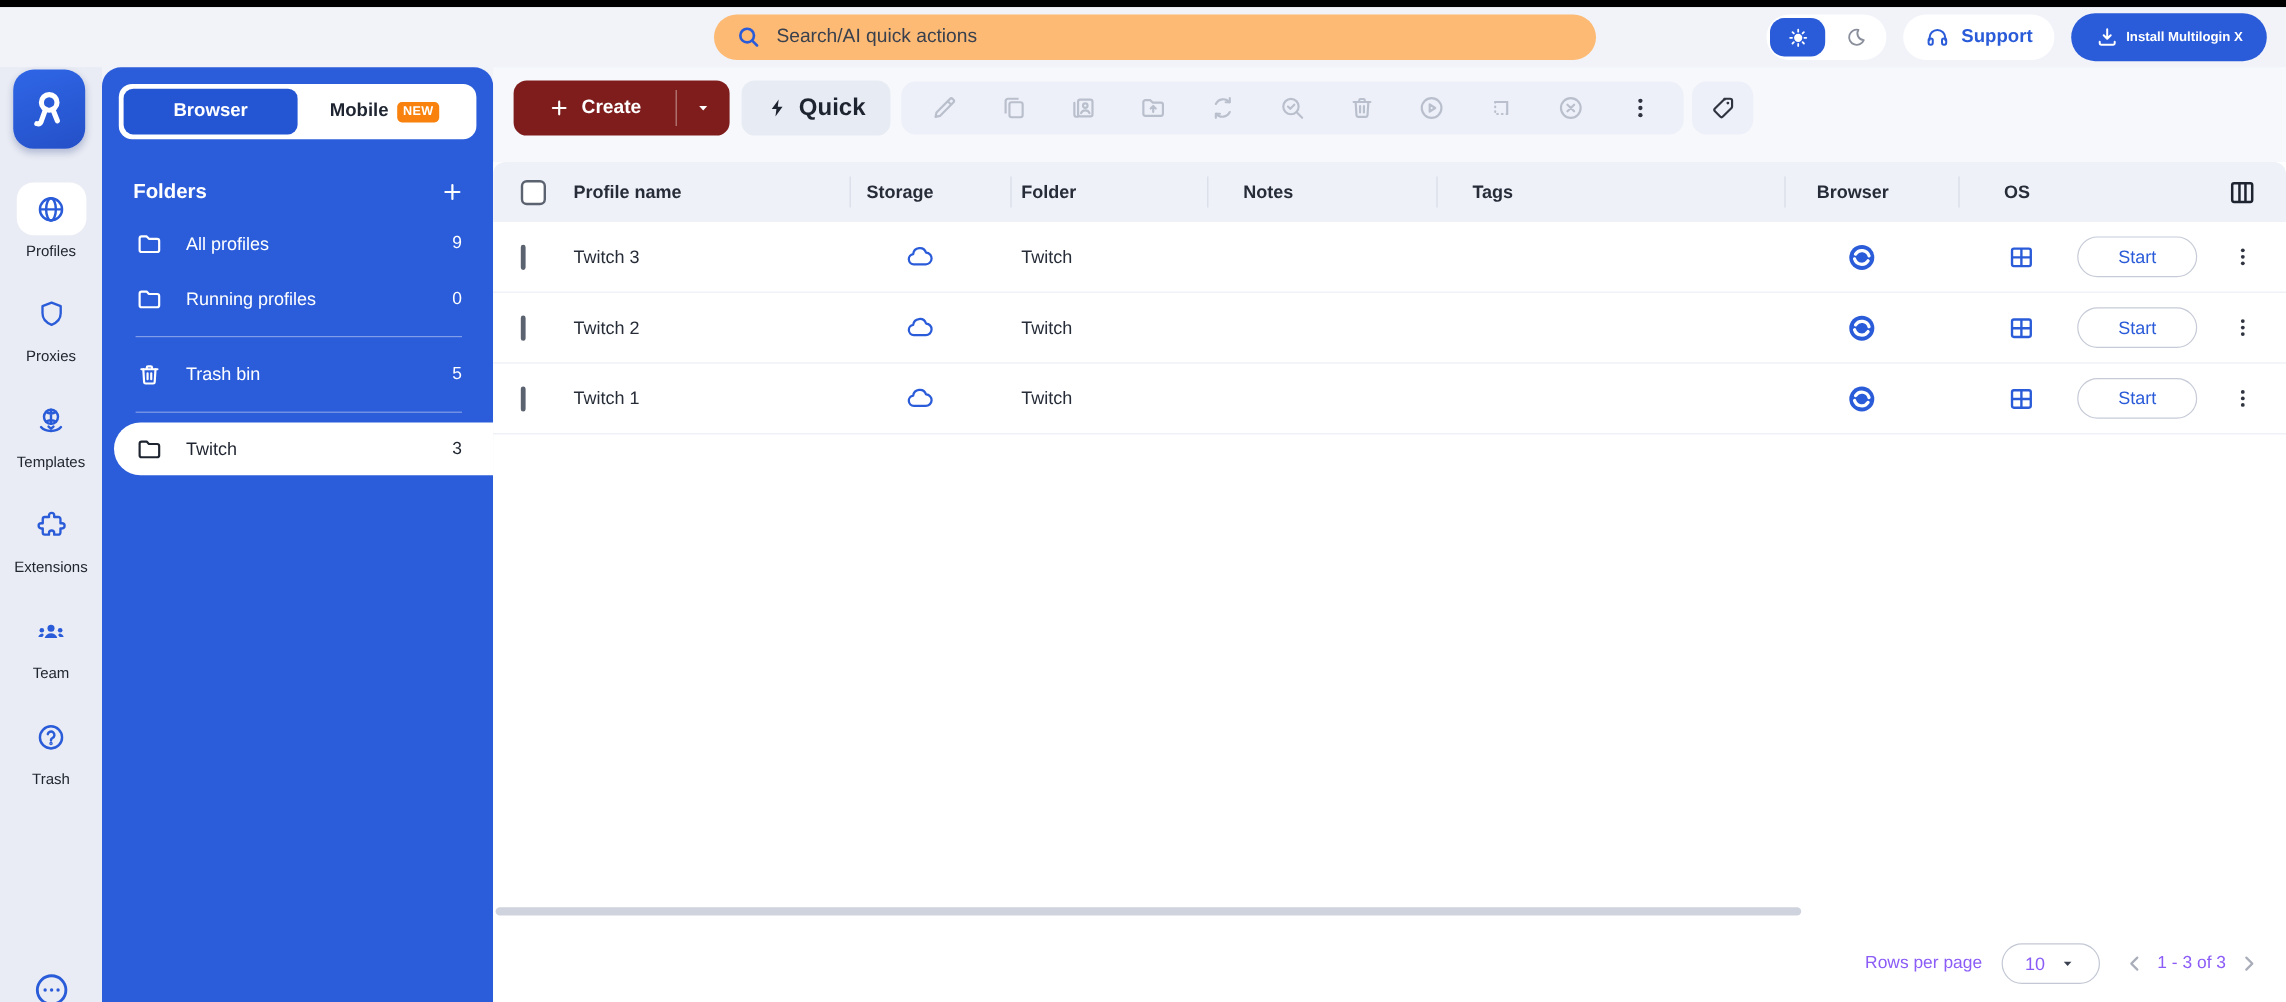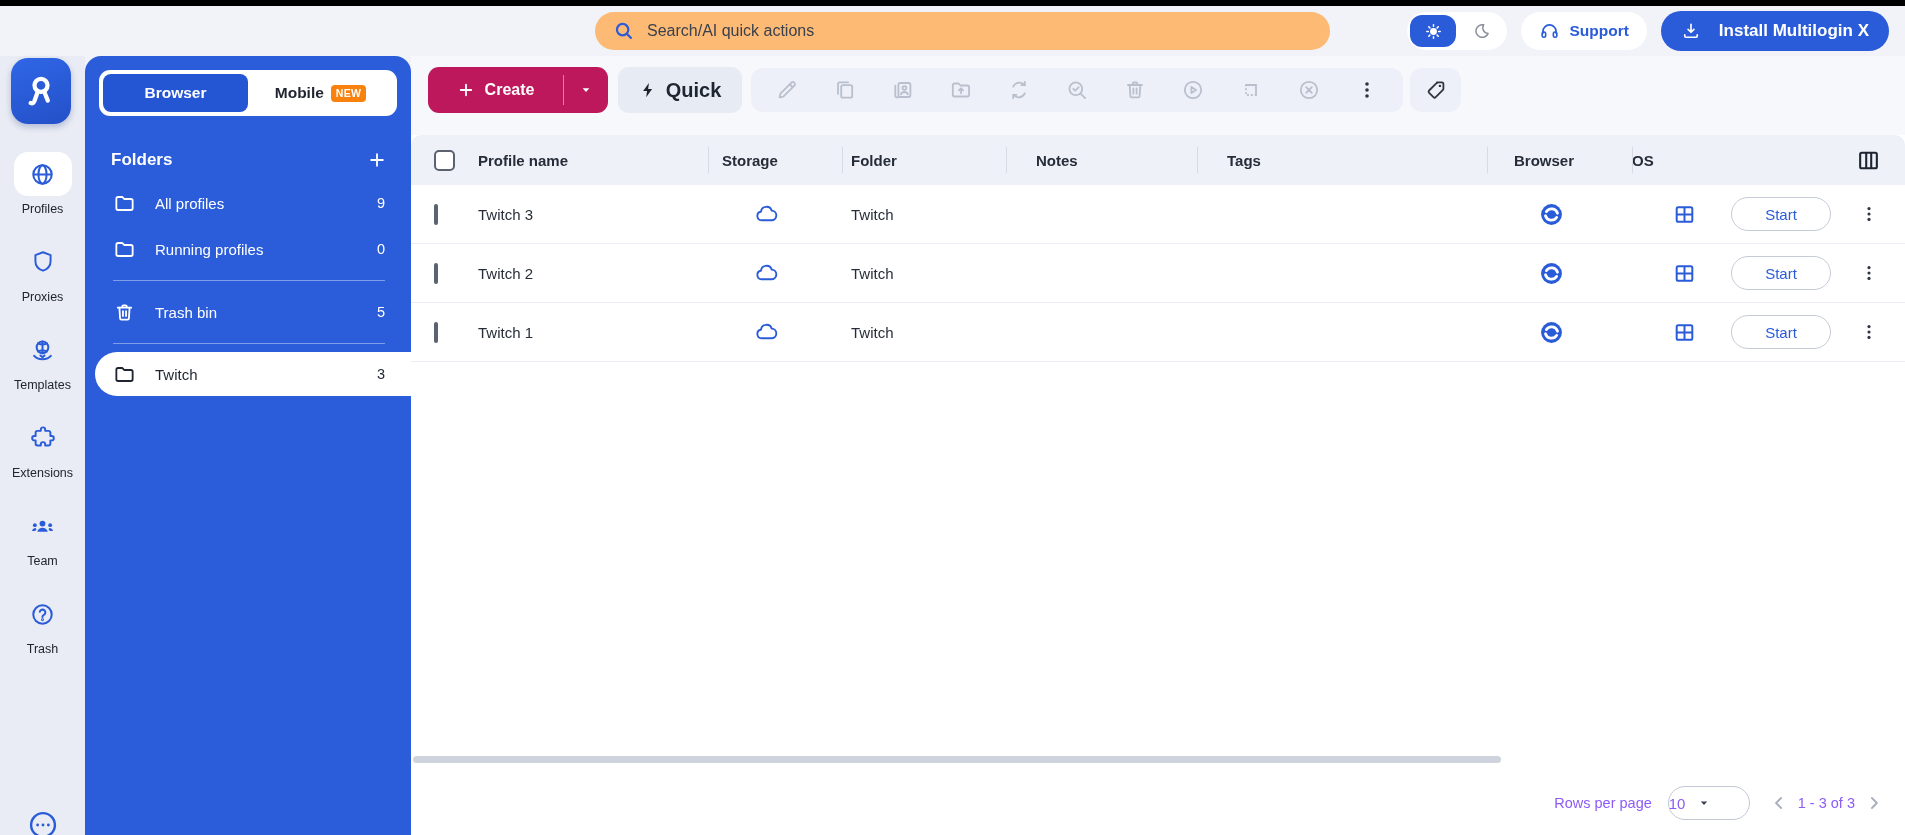--- a/index.html
+++ b/index.html
@@ -14,21 +14,21 @@
     border-radius:19px; display:flex; align-items:center; padding:0 18px; gap:12px; }
   .searchbox input { border:none; outline:none; flex:1; font-size:16px; font-family:inherit; background:transparent; color:#1e2430; }
   .searchbox input::placeholder { color:#39404e; opacity:1; }
   .top-right { position:absolute; right:16px; top:4px; height:42px; display:flex; align-items:center; gap:14px; }
   .theme-pill { background:#fff; border-radius:19px; height:38px; display:flex; align-items:center; padding:3px; gap:2px; }
   .theme-btn { width:46px; height:32px; border-radius:12px; display:flex; align-items:center; justify-content:center; cursor:pointer; }
   .theme-btn.active { background:#2a5bd8; }
   .pill-btn { height:38px; background:#fff; border-radius:19px; display:flex; align-items:center;
     padding:0 18px; gap:9px; color:#2a5bd8; font-weight:700; font-size:15.5px; cursor:pointer; }
   .install-btn { height:40px; background:#2a5bd8; border-radius:20px; display:flex; align-items:center;
-    padding:0 20px; gap:18px; color:#fff; font-weight:700; font-size:17px; cursor:pointer; }
+    padding:0 20px; gap:6px; color:#fff; font-weight:700; font-size:11px; cursor:pointer; }
 
   
   .rail { position:absolute; left:0; top:56px; width:85px; height:779px; background:#e9ecf4; }
   .logo { position:absolute; left:11px; top:2px; width:60px; height:66px; border-radius:17px;
     background:linear-gradient(160deg,#2f66e6,#2450c8); box-shadow:0 3px 6px rgba(20,40,120,.25);
     display:flex; align-items:center; justify-content:center; cursor:pointer; }
   .rail-items { position:absolute; left:0; top:86px; width:85px; display:flex; flex-direction:column; align-items:center; }
   .rail-item { width:85px; display:flex; flex-direction:column; align-items:center; cursor:pointer; padding:10px 0 14px; }
   .rail-item .icwrap { width:58px; height:44px; border-radius:14px; display:flex; align-items:center; justify-content:center; color:#2a5bd8; }
   .rail-item.active .icwrap { background:#fff; }
@@ -49,21 +49,21 @@
   .f-item { height:46px; display:flex; align-items:center; padding:0 26px 0 28px; color:#fff; cursor:pointer; }
   .f-item .ficon { width:24px; display:flex; margin-right:18px; }
   .f-item .flabel { font-size:15px; flex:1; }
   .f-item .fcount { font-size:14.5px; }
   .f-item.selected { background:#fff; color:#1e2430; border-radius:24px 0 0 24px; margin-left:10px; padding-left:18px; height:44px; }
   .f-div { height:1px; background:rgba(255,255,255,.4); margin:8px 26px 8px 28px; }
 
   
   .main { position:absolute; left:411px; top:56px; width:1494px; height:779px; background:#f6f8fc; }
   .toolbar { position:absolute; left:0; top:11px; width:1494px; height:46px; display:flex; align-items:center; }
-  .create-btn { margin-left:17px; height:46px; width:180px; background:#be185d; border-radius:11px; color:#fff;
+  .create-btn { margin-left:17px; height:46px; width:180px; background:#7f1d1d; border-radius:11px; color:#fff;
     display:flex; align-items:center; cursor:pointer; }
   .create-main { flex:1; display:flex; align-items:center; justify-content:center; gap:10px; font-size:16px; font-weight:700; }
   .create-sep { width:1px; height:30px; background:rgba(255,255,255,.45); }
   .create-caret { width:44px; display:flex; align-items:center; justify-content:center; }
   .quick-btn { margin-left:10px; height:46px; width:124px; background:#e7ebf4; border-radius:11px;
     display:flex; align-items:center; justify-content:center; gap:9px; font-size:20px; font-weight:700; color:#1e2430; cursor:pointer; }
   .iconbar { margin-left:9px; height:44px; width:652px; background:#edf0f8; border-radius:12px;
     display:flex; align-items:center; justify-content:space-between; padding:0 24px; }
   .tbi { color:#b9bfcc; display:flex; cursor:default; }
   .tbi.on { color:#2f3440; cursor:pointer; }
@@ -71,33 +71,33 @@
     display:flex; align-items:center; justify-content:center; color:#2f3440; cursor:pointer; }
 
   .tablewrap { position:absolute; left:0; top:79px; width:1494px; height:700px; background:#fff; }
   .thead, .trow { display:grid; grid-template-columns:56px 241px 134px 164px 191px 290px 145px 89px 184px; align-items:center; }
   .thead { height:50px; background:#eef1f8; font-weight:700; font-size:15px; color:#272d38; border-radius:10px 10px 0 0; }
   .hcell { position:relative; height:50px; display:flex; align-items:center; }
   .hcell.sep::before { content:""; position:absolute; left:0; top:12px; width:1px; height:26px; background:#d7dbe6; }
   .trow { height:59px; border-bottom:1px solid #eceef5; font-size:15px; color:#272d38; }
   .cb { width:21px; height:21px; border:2px solid #5b6270; border-radius:5px; background:#fff; margin-left:23px; cursor:pointer; }
   .pad-name { padding-left:11px; } .pad-storage { padding-left:14px; } .pad-folder { padding-left:9px; }
-  .pad-notes { padding-left:30px; } .pad-tags { padding-left:30px; } .pad-browser { padding-left:27px; } .pad-os { }
+  .pad-notes { padding-left:30px; } .pad-tags { padding-left:30px; } .pad-browser { padding-left:27px; } .pad-os { padding-left:38px; }
   .cell-storage-ic { padding-left:46px; } .cell-browser-ic { padding-left:52px; } .cell-os-ic { padding-left:40px; }
   .actions { display:flex; align-items:center; }
   .start-btn { margin-left:10px; width:100px; height:34px; border:1px solid #c6cbd7; border-radius:17px; background:#fff;
     color:#2a5bd8; font-size:15px; font-weight:500; display:flex; align-items:center; justify-content:center; cursor:pointer; }
   .row-kebab { margin-left:28px; color:#2f3440; cursor:pointer; display:flex; }
   .cols-btn { margin-left:auto; margin-right:24px; color:#1e2430; cursor:pointer; display:flex; }
 
   .hscroll { position:absolute; left:2px; top:700px; width:1088px; height:7px; border-radius:4px; background:#cfd3dd; cursor:pointer; }
 
   .pager { position:absolute; right:0; bottom:14px; height:36px; display:flex; align-items:center; padding-right:16px; font-size:14.5px; color:#8b5cf6; }
   .pagesize { margin-left:16px; width:82px; height:34px; border:1px solid #c3c8d4; border-radius:17px; background:#fff;
-    display:flex; align-items:center; gap:12px; cursor:pointer; font-size:15px; }
+    display:flex; align-items:center; justify-content:center; gap:12px; cursor:pointer; font-size:15px; }
   .pg-chev { width:30px; display:flex; align-items:center; justify-content:center; color:#a9aeba; cursor:pointer; }
   .pg-chev.left { margin-left:14px; }
   .range { margin:0 4px; }
 </style>
 </head>
 <body>
 
 <div class="top-strip"></div>
 <div class="topbar">
   <div class="searchbox">

